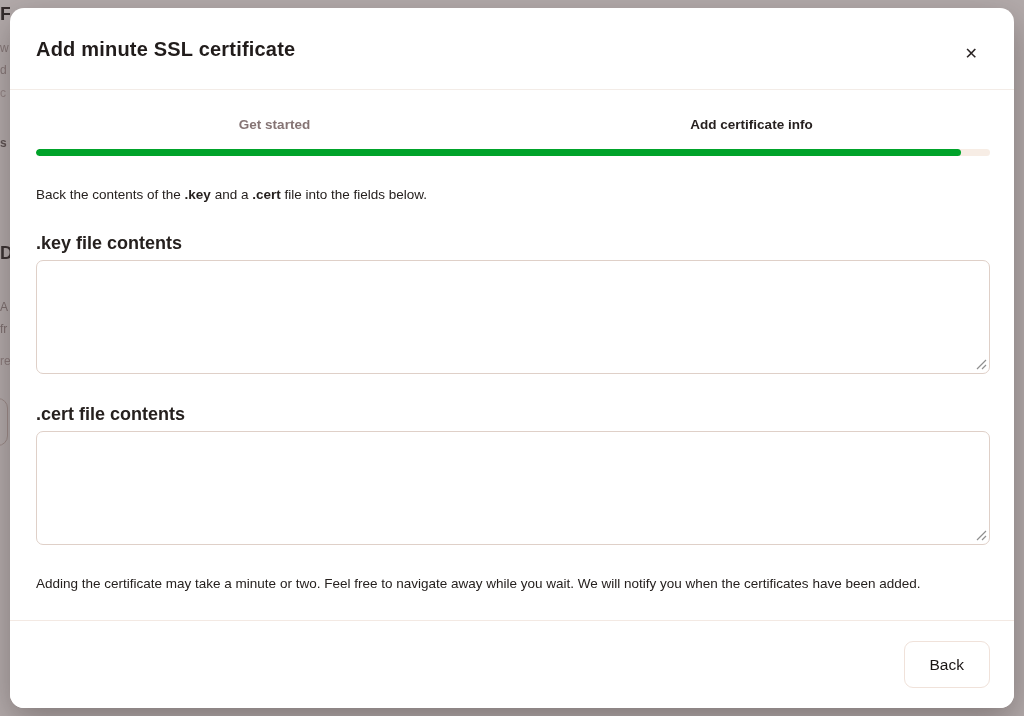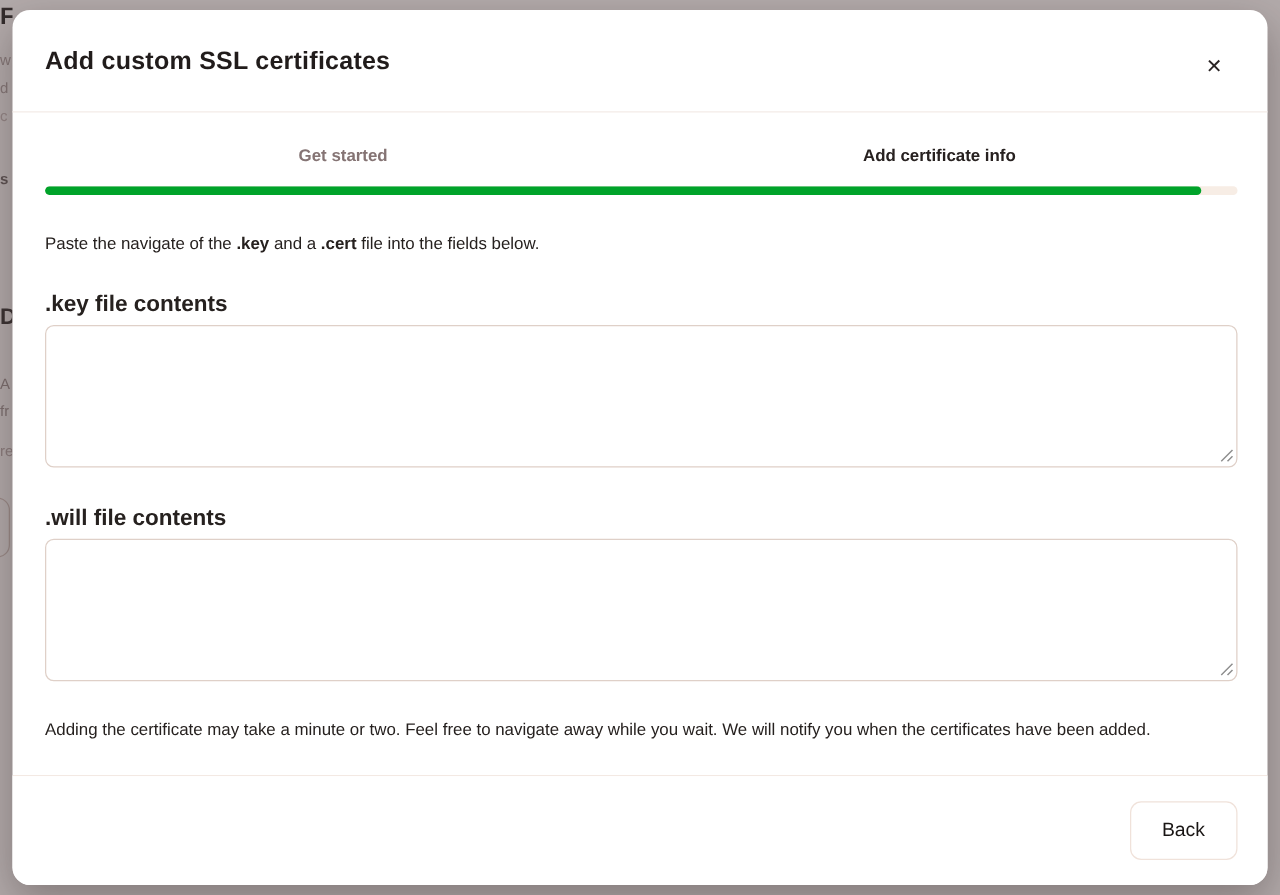--- a/index.html
+++ b/index.html
@@ -133,48 +133,48 @@
   <span class="backdrop-fragment frag-5">D</span>
   <span class="backdrop-fragment frag-6">A</span>
   <span class="backdrop-fragment frag-7">fr</span>
   <span class="backdrop-fragment frag-8">re</span>
   <span class="frag-curve"></span>
 </div>
 
 <div class="modal">
 
   <div class="modal-header">
-    <div class="modal-title">Add custom SSL certificates</div>
+    <div class="modal-title">Add minute SSL certificate</div>
     <button class="close-btn">✕</button>
   </div>
 
   <div class="header-divider"></div>
 
   <div class="stepper">
     <div class="step-labels">
       <div class="step-label completed">Get started</div>
       <div class="step-label active">Add certificate info</div>
     </div>
     <div class="progress-track">
       <div class="progress-fill" style="width: 97%; background: rgb(0, 163, 42);"></div>
     </div>
   </div>
 
   <div class="modal-body">
-    <p class="intro"><span>Paste the navigate of the </span><b>.key</b><span> and a </span><b>.cert</b><span> file into the fields below.</span></p>
+    <p class="intro"><span>Back the contents of the </span><b>.key</b><span> and a </span><b>.cert</b><span> file into the fields below.</span></p>
 
     <div class="field-label">.key file contents</div>
     <div class="textarea-wrap">
       <textarea class="field-textarea" placeholder="" style=""></textarea>
       <svg class="resize-handle" viewBox="0 0 11 11">
         <path d="M10 1 L1 10 M10 6 L6 10" stroke="#8f8f8f" stroke-width="1.2" fill="none"></path>
       </svg>
     </div>
 
-    <div class="field-label">.will file contents</div>
+    <div class="field-label">.cert file contents</div>
     <div class="textarea-wrap">
       <textarea class="field-textarea" placeholder="" style=""></textarea>
       <svg class="resize-handle" viewBox="0 0 11 11">
         <path d="M10 1 L1 10 M10 6 L6 10" stroke="#8f8f8f" stroke-width="1.2" fill="none"></path>
       </svg>
     </div>
 
     <p class="note">Adding the certificate may take a minute or two. Feel free to navigate away while you wait. We will notify you when the certificates have been added.</p>
   </div>
 

